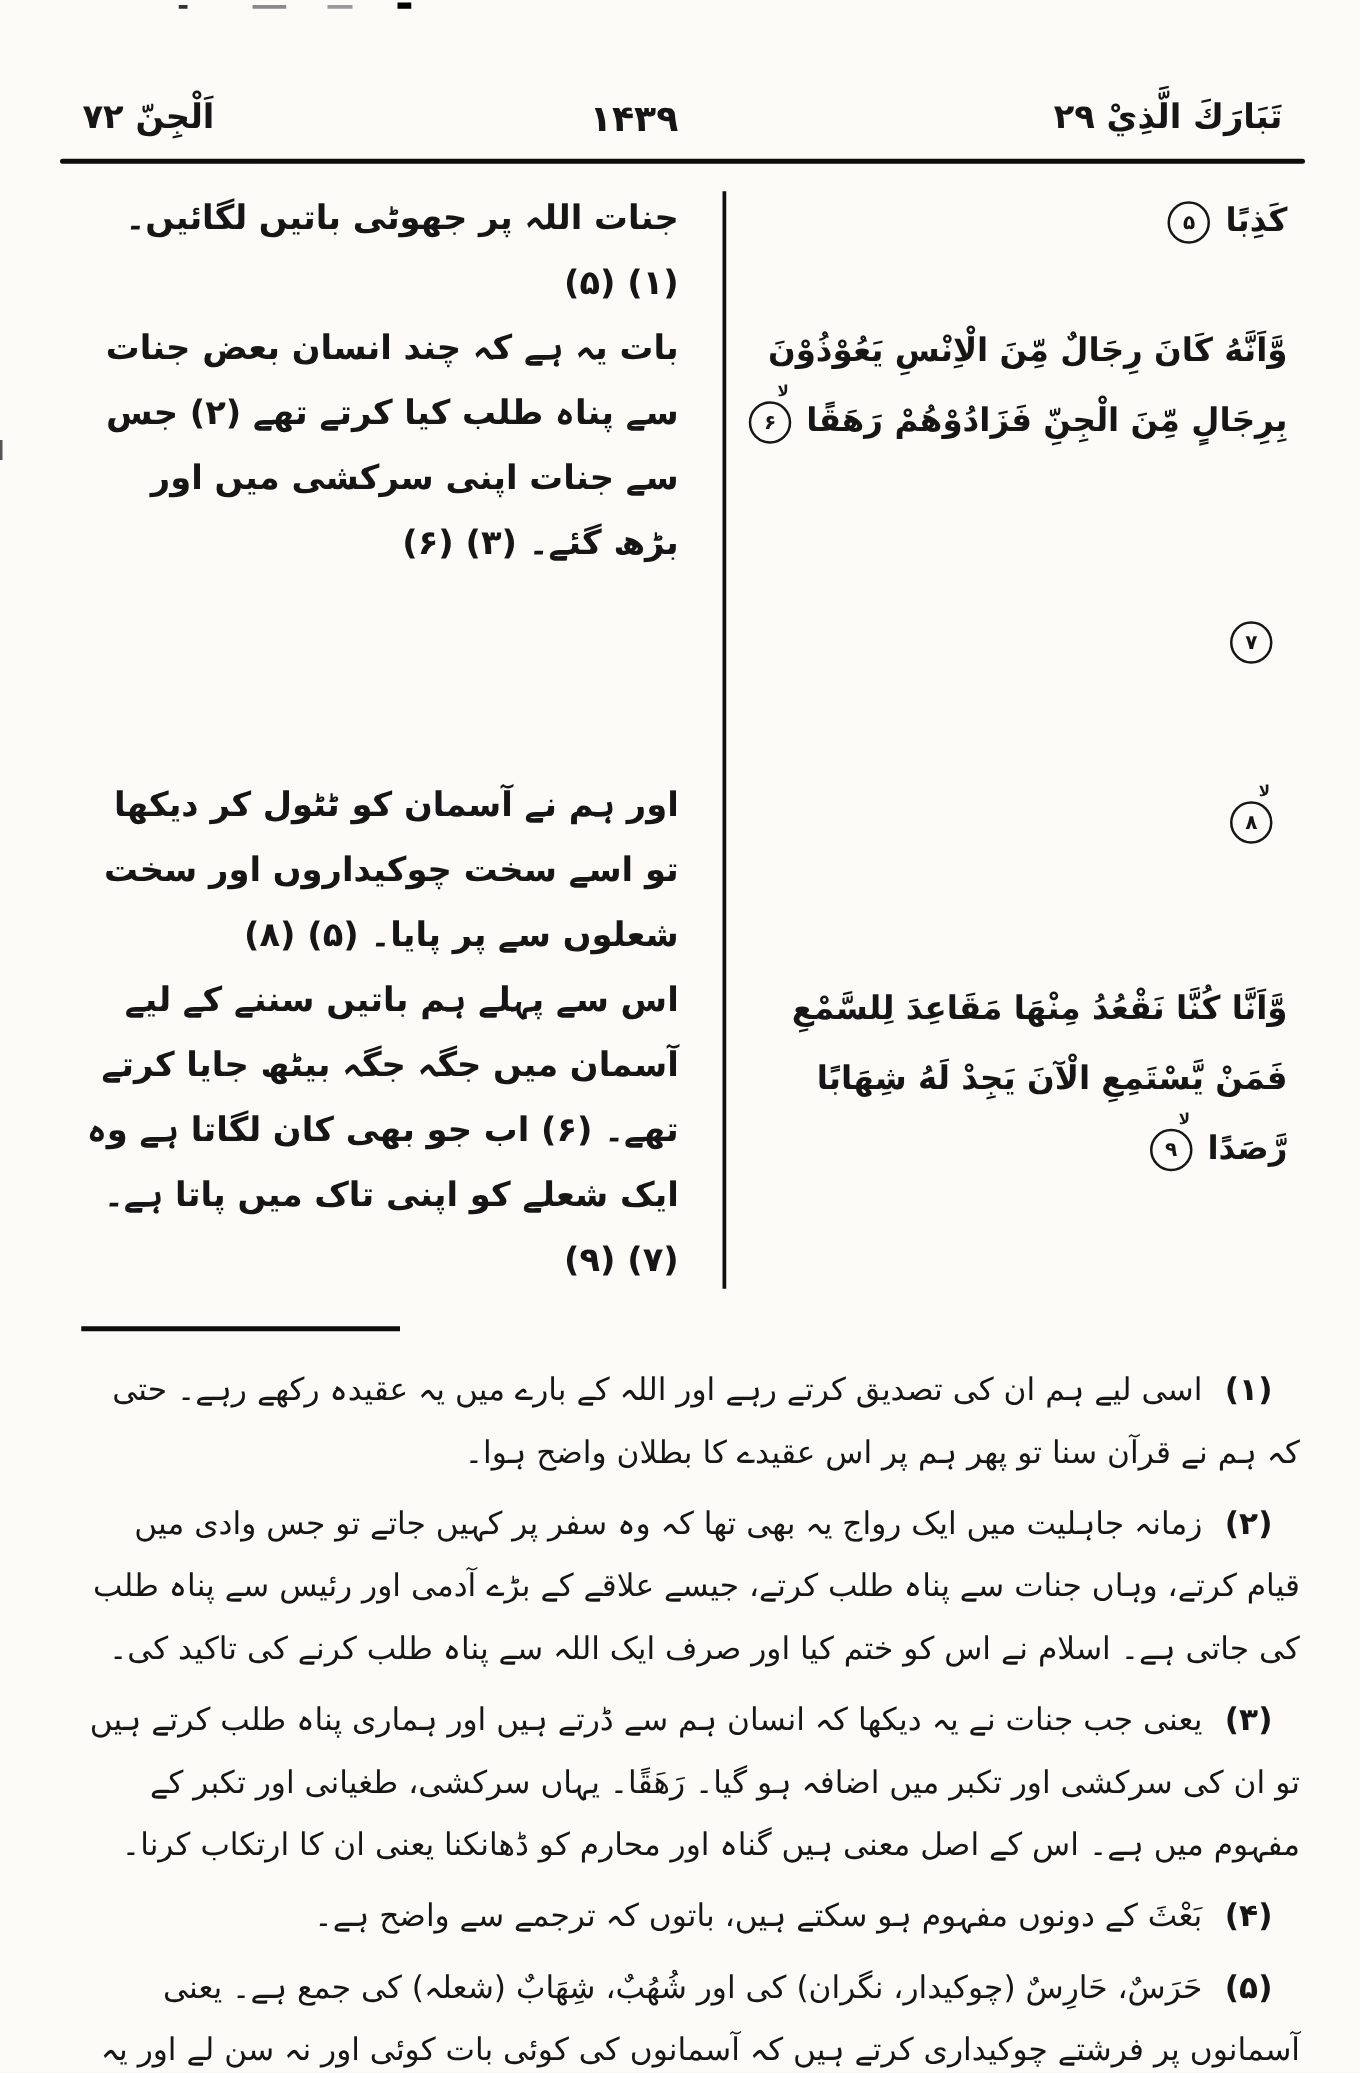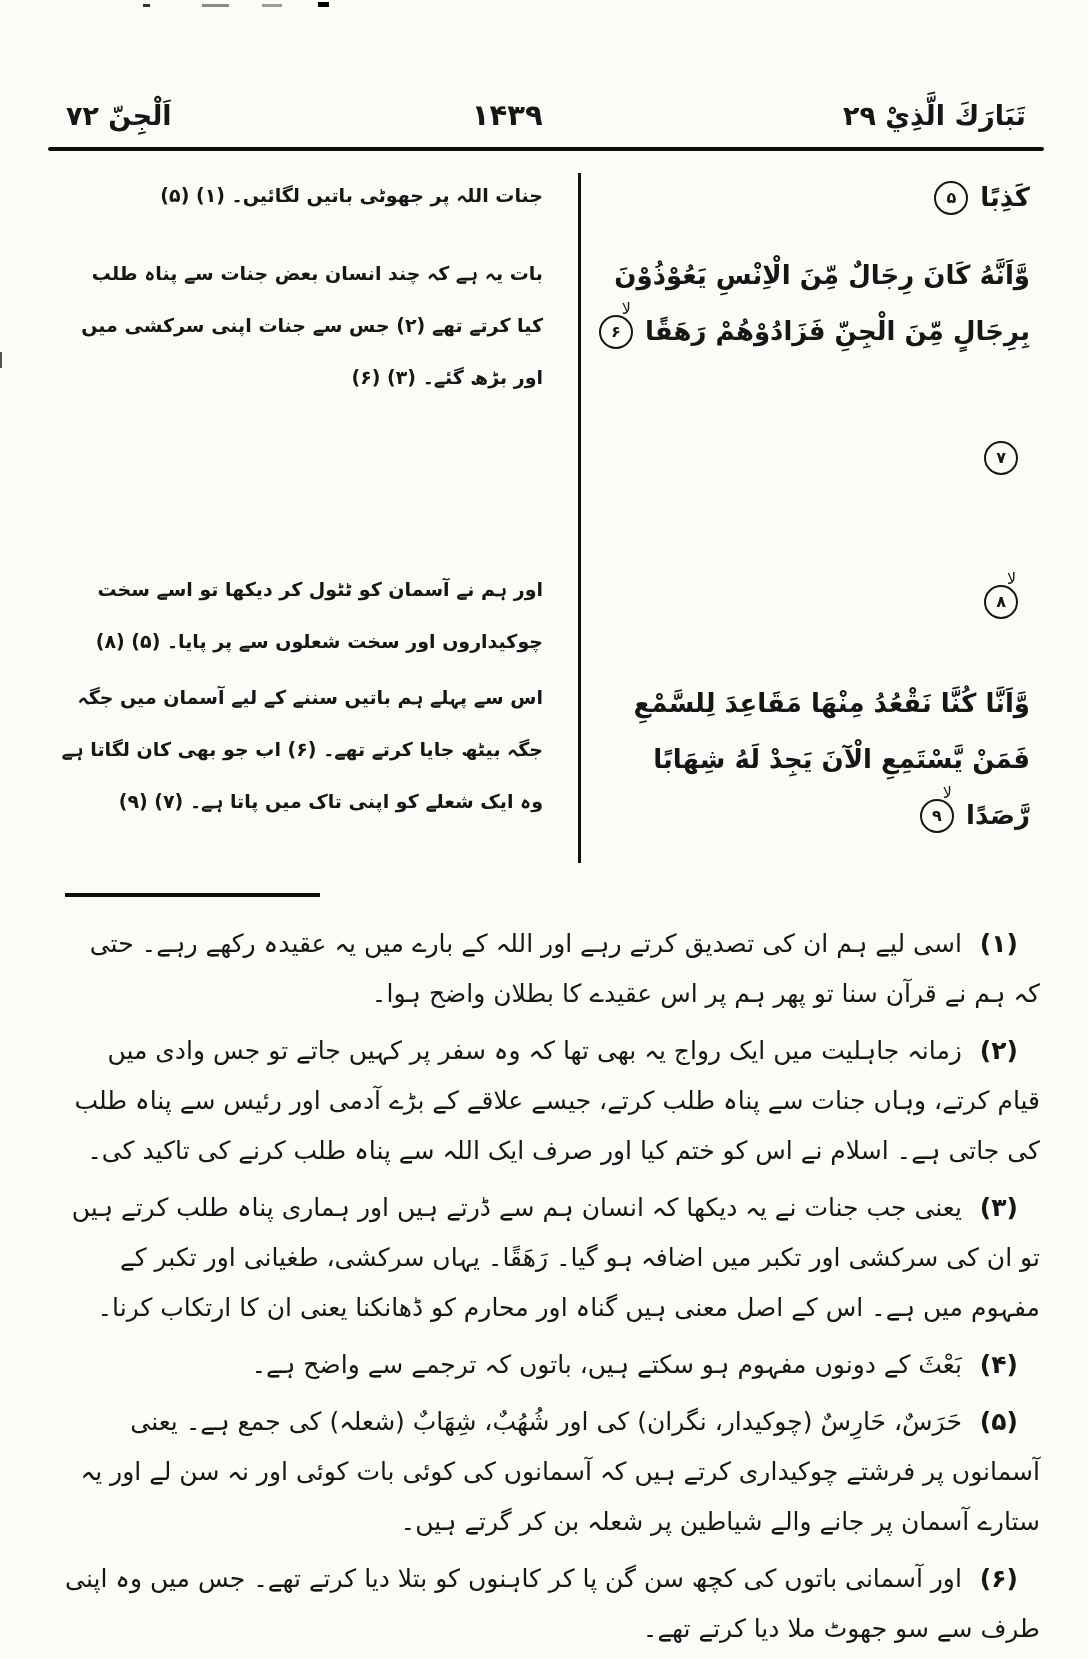--- a/index.html
+++ b/index.html
@@ -18,64 +18,64 @@
   
   .artifact{position:absolute;background:#444;}
   .a1{left:143px;top:4px;width:7px;height:3px;background:#333;}
   .a2{left:202px;top:4px;width:27px;height:3px;background:#8a8a8a;}
   .a3{left:262px;top:4px;width:20px;height:3px;background:#9a9a9a;}
   .a4{left:318px;top:2px;width:11px;height:5px;background:#000;}
   .a5{left:0;top:352px;width:2px;height:16px;background:#555;}
 
   
   .page-header{
-    display:flex;justify-content:space-between;align-items:flex-end;
+    display:flex;justify-content:space-between;align-items:flex-start;
     padding:78px 62px 0 66px;
     font-weight:700;font-size:27px;line-height:1.2;
   }
-  .hdr-center{font-size:29px;letter-spacing:1px;margin-top:20px;}
+  .hdr-center{font-size:29px;letter-spacing:1px;}
   .header-rule{
     margin:14px 44px 0 48px;
     height:4px;background:#0d0d0d;border-radius:2px;
   }
 
   
   .verses-section{position:relative;padding:18px 58px 0 60px;min-height:672px;}
   .column-divider{
     position:absolute;right:507px;top:22px;bottom:4px;width:3px;background:#0f0f0f;
   }
   .verse-row{display:flex;direction:rtl;column-gap:52px;}
   .arabic-cell{
     width:435px;flex:0 0 435px;
     direction:rtl;text-align:right;
     font-size:26px;font-weight:700;line-height:56px;
   }
   .urdu-cell{
     flex:1 1 auto;
     direction:rtl;
-    font-size:19px;font-weight:600;line-height:52px;
+    font-size:27px;font-weight:600;line-height:52px;
   }
   .row-1{min-height:78px;}
   .row-2{min-height:158px;}
   .row-3{min-height:158px;}
   .row-4{min-height:108px;}
   .row-5{min-height:196px;}
   .row-3 .arabic-cell{padding-top:24px;}
   .row-4 .arabic-cell{padding-top:10px;}
   .row-5 .arabic-cell{padding-top:4px;}
 
   .ayah-marker{
     position:relative;display:inline-flex;align-items:center;justify-content:center;
     width:30px;height:30px;border:2px solid #161616;border-radius:50%;
     font-size:16px;font-weight:700;line-height:1;
     margin:0 12px 0 4px;vertical-align:middle;
   }
   .pause-mark{
     position:absolute;top:-16px;right:0;
-    font-size:16px;font-weight:400;line-height:1;
+    font-size:12px;font-weight:700;line-height:1;
   }
 
   
   .footnote-rule{
     margin:26px 0 0 65px;width:255px;height:4px;background:#0d0d0d;
   }
   .footnotes{
     padding:22px 48px 0 65px;
     direction:rtl;
   }

